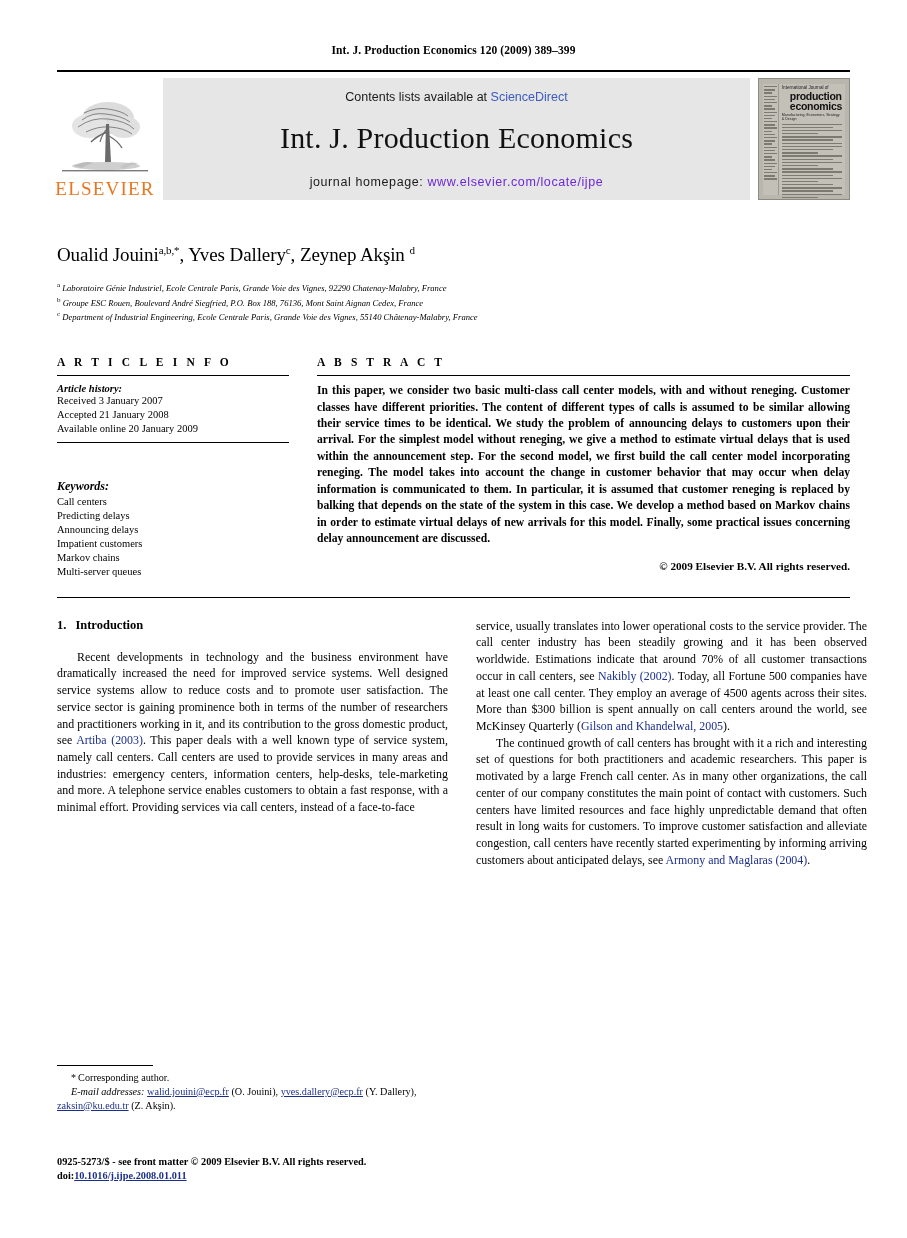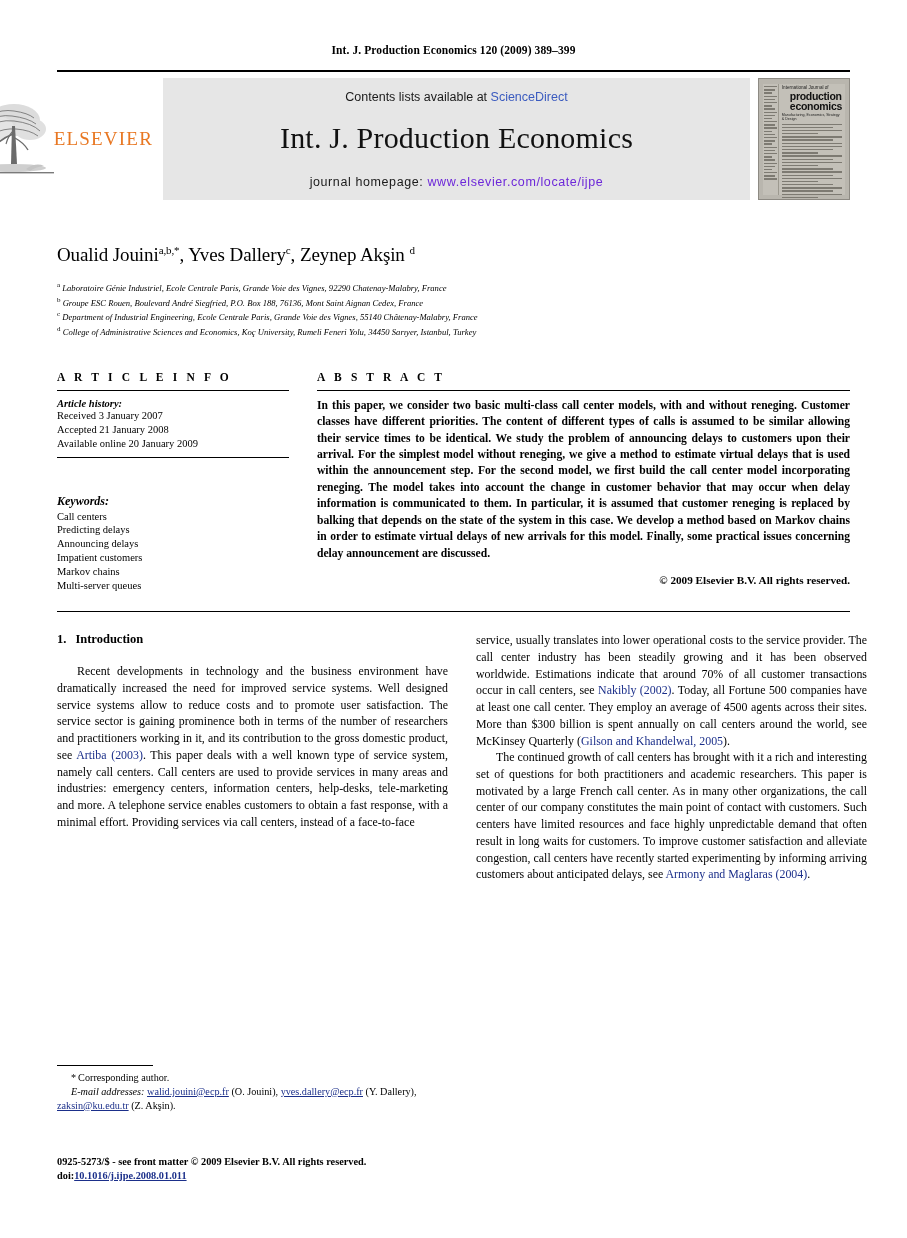--- a/index.html
+++ b/index.html
@@ -38,20 +38,21 @@
     border-top: 2.5px solid #000;
     padding-top: 6px;
     display: flex;
     align-items: stretch;
     height: 122px;
   }
   .logo-box {
     width: 96px;
     flex: 0 0 96px;
     display: flex;
+    flex-direction: column;
     align-items: center;
     justify-content: flex-end;
     padding-bottom: 2px;
   }
   .tree-svg { display:block; }
   .elsevier-word {
     font-family: "Liberation Serif", serif;
     color: #E87722;
     font-size: 19px;
     letter-spacing: 1.2px;
@@ -400,21 +401,20 @@
   <div class="title-block">
 
     <div class="authors">
       <span>Oualid Jouini</span><sup>a,b,*</sup>, <span>Yves Dallery</span><sup>c</sup>, <span>Zeynep Akşin</span> <sup>d</sup>
     </div>
 
     <div class="affiliations">
       <div><sup>a</sup> <span>Laboratoire Génie Industriel, Ecole Centrale Paris, Grande Voie des Vignes, 92290 Chatenay-Malabry, France</span></div>
       <div><sup>b</sup> <span>Groupe ESC Rouen, Boulevard André Siegfried, P.O. Box 188, 76136, Mont Saint Aignan Cedex, France</span></div>
       <div><sup>c</sup> <span>Department of Industrial Engineering, Ecole Centrale Paris, Grande Voie des Vignes, 55140 Châtenay-Malabry, France</span></div>
-      <div><sup>d</sup> <span>College of Administrative Sciences and Economics, Koç University, Rumeli Feneri Yolu, 34450 Sarıyer, Istanbul, Turkey</span></div>
     </div>
   </div>
 
   <div class="info-abstract">
     <div class="col-info">
       <div class="sec-head">A R T I C L E   I N F O</div>
       <div class="rule-thick"></div>
       <div class="hist-label">Article history:</div>
       <div class="hist-line">Received 3 January 2007</div>
       <div class="hist-line">Accepted 21 January 2008</div>

